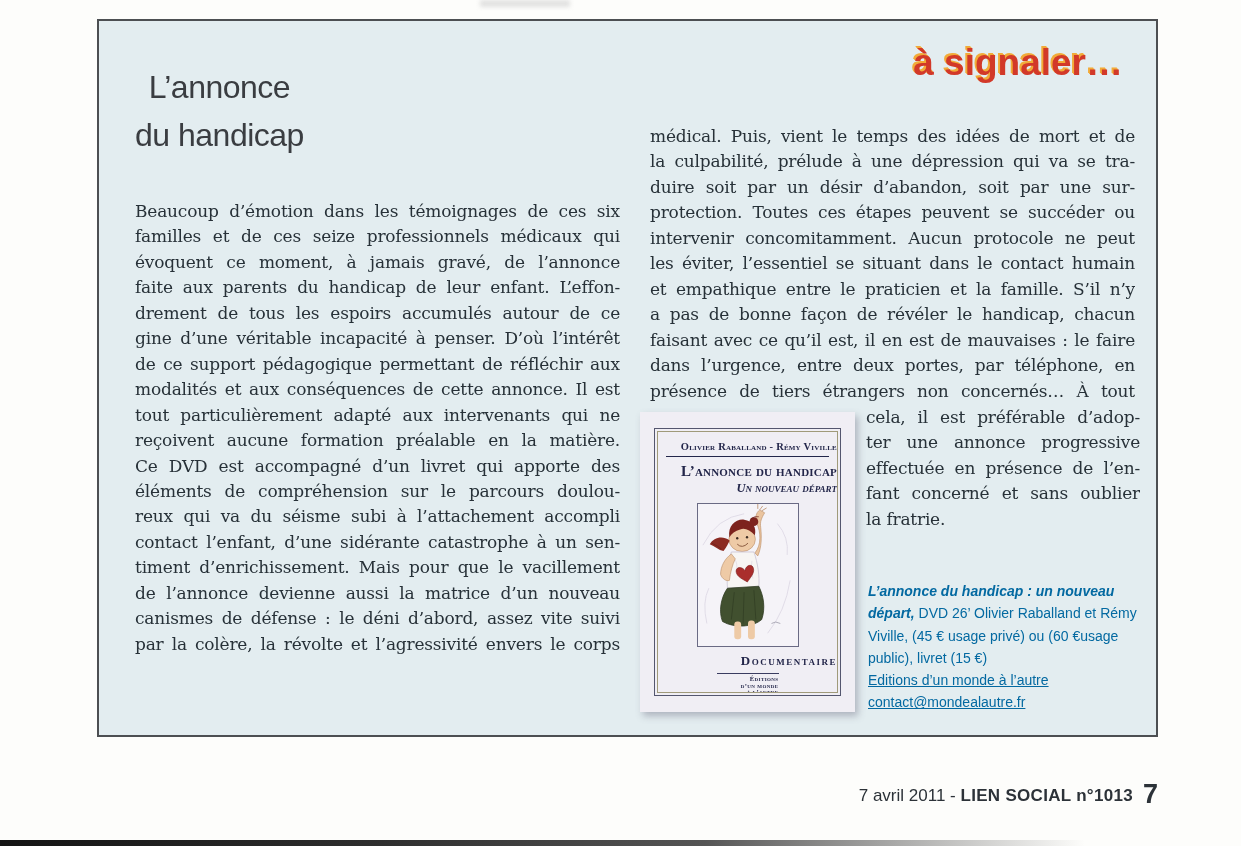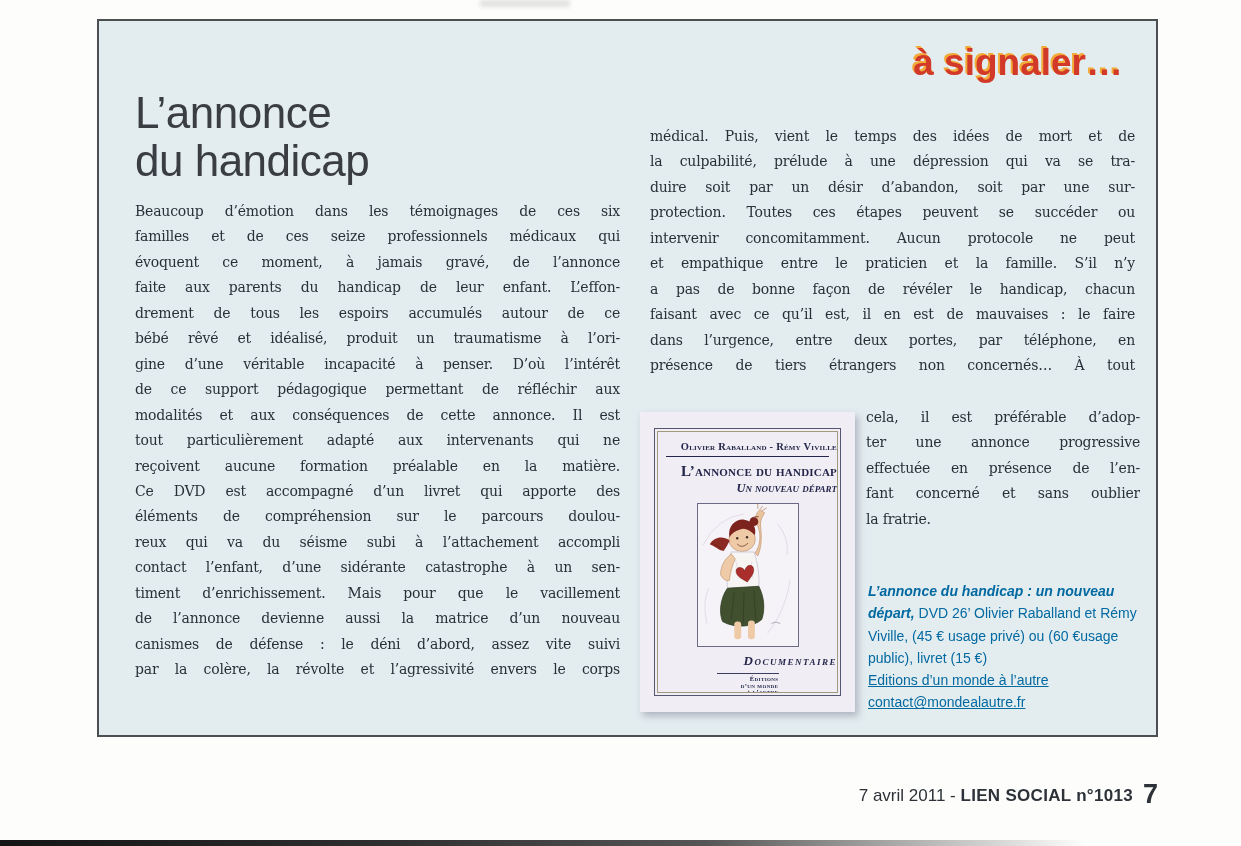--- a/index.html
+++ b/index.html
@@ -16,30 +16,31 @@
   }
   
   .tagline{
     position:absolute;top:21px;right:33px;
     font-size:37px;font-weight:700;letter-spacing:0;
     color:var(--tagline-red,#d23929);
     text-shadow:-2px -2px 0 var(--tagline-yellow,#f2ab38),-1px -1px 0 var(--tagline-yellow,#f2ab38);
   }
   
   .title{
-    position:absolute;left:36px;top:68px;
-    font-size:44px;font-weight:400;color:var(--title-text,#3a3d41);
+    position:absolute;left:36px;top:42px;
+    font-size:32px;font-weight:400;color:var(--title-text,#3a3d41);
     letter-spacing:-0.5px;
+    text-align:center;
   }
   .title .ln{line-height:48px;}
   
   .jbody{
     position:absolute;
     font-family:"DejaVu Serif","Liberation Serif",serif;
-    font-size:14px;color:var(--body-text,#273138);
+    font-size:17px;color:var(--body-text,#273138);
     letter-spacing:-0.2px;
   }
   .jbody .ln{line-height:25.45px;max-height:25.5px;overflow:hidden;white-space:nowrap;}
   .jbody .ln.j{text-align:justify;text-align-last:justify;white-space:normal;}
   .col-left{left:36px;top:178px;width:485px;}
   .col-right{left:551px;top:103px;width:485px;}
   .col-wrap{left:767px;top:384px;width:274px;}
   
   .dvd-cover{
     position:absolute;left:541px;top:391px;width:215px;height:300px;margin:0;
@@ -61,21 +62,21 @@
     letter-spacing:0.2px;
   }
   .cover-rule{height:1px;background:#23264a;margin:4px 8px 0 8px;}
   .cover-title{margin-top:6px;font-variant:small-caps;font-weight:700;font-size:15px;letter-spacing:0.2px;}
   .cover-subtitle{margin-top:1px;font-variant:small-caps;font-style:italic;font-weight:700;font-size:12.5px;}
   .cover-art{
     width:100px;height:142px;margin:7px auto 0 auto;border:1px solid #6a6a84;
     background:#f5f3f8;
   }
   .cover-art svg{display:block;}
-  .cover-genre{margin-top:6px;font-variant:small-caps;font-weight:700;font-size:13px;letter-spacing:1.5px;font-style:italic;}
+  .cover-genre{margin-top:6px;font-variant:small-caps;font-weight:700;font-size:13px;letter-spacing:1.5px;}
   .cover-publisher{
     width:62px;margin:4px auto 0 auto;padding:2px 0;
     border-top:1px solid #3a3c60;border-bottom:1px solid #3a3c60;
     font-size:6.5px;font-weight:700;font-variant:small-caps;letter-spacing:0.4px;
   }
   .cover-publisher .ln{line-height:6.5px;}
   
   .caption{
     position:absolute;left:769px;top:559px;width:272px;
     font-size:14px;line-height:22.3px;color:#0369a1;
@@ -114,21 +115,20 @@
         <div class="ln">L’annonce</div>
         <div class="ln">du handicap</div>
       </h1>
 
     <div class="jbody col-left">
         <div class="ln j">Beaucoup d’émotion dans les témoignages de ces six</div>
         <div class="ln j">familles et de ces seize professionnels médicaux qui</div>
         <div class="ln j">évoquent ce moment, à jamais gravé, de l’annonce</div>
         <div class="ln j">faite aux parents du handicap de leur enfant. L’effon-</div>
         <div class="ln j">drement de tous les espoirs accumulés autour de ce</div>
-        <div class="ln j">bébé rêvé et idéalisé, produit un traumatisme à l’ori-</div>
         <div class="ln j">gine d’une véritable incapacité à penser. D’où l’intérêt</div>
         <div class="ln j">de ce support pédagogique permettant de réfléchir aux</div>
         <div class="ln j">modalités et aux conséquences de cette annonce. Il est</div>
         <div class="ln j">tout particulièrement adapté aux intervenants qui ne</div>
         <div class="ln j">reçoivent aucune formation préalable en la matière.</div>
         <div class="ln j">Ce DVD est accompagné d’un livret qui apporte des</div>
         <div class="ln j">éléments de compréhension sur le parcours doulou-</div>
         <div class="ln j">reux qui va du séisme subi à l’attachement accompli</div>
         <div class="ln j">contact l’enfant, d’une sidérante catastrophe à un sen-</div>
         <div class="ln j">timent d’enrichissement. Mais pour que le vacillement</div>
@@ -136,20 +136,21 @@
         <div class="ln j">canismes de défense : le déni d’abord, assez vite suivi</div>
         <div class="ln j">par la colère, la révolte et l’agressivité envers le corps</div>
       </div>
 
     <div class="jbody col-right">
         <div class="ln j">médical. Puis, vient le temps des idées de mort et de</div>
         <div class="ln j">la culpabilité, prélude à une dépression qui va se tra-</div>
         <div class="ln j">duire soit par un désir d’abandon, soit par une sur-</div>
         <div class="ln j">protection. Toutes ces étapes peuvent se succéder ou</div>
         <div class="ln j">intervenir concomitamment. Aucun protocole ne peut</div>
+        <div class="ln j">les éviter, l’essentiel se situant dans le contact humain</div>
         <div class="ln j">et empathique entre le praticien et la famille. S’il n’y</div>
         <div class="ln j">a pas de bonne façon de révéler le handicap, chacun</div>
         <div class="ln j">faisant avec ce qu’il est, il en est de mauvaises : le faire</div>
         <div class="ln j">dans l’urgence, entre deux portes, par téléphone, en</div>
         <div class="ln j">présence de tiers étrangers non concernés… À tout</div>
       </div>
 
     <figure class="dvd-cover">
       <div class="cover-frame">
         <div class="cover-content">

